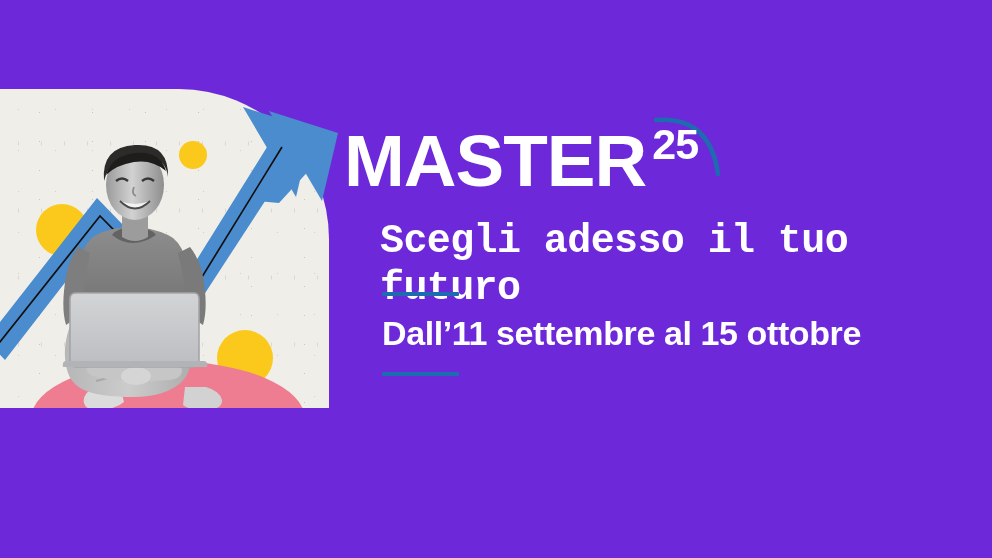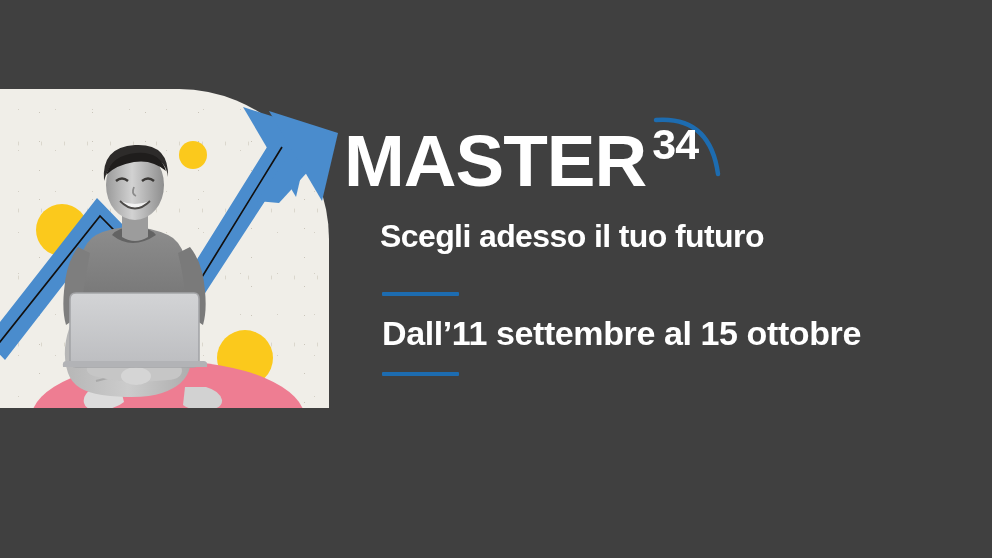--- a/index.html
+++ b/index.html
@@ -6,21 +6,21 @@
   html,body { width:992px; height:558px; }
   body {
     font-family:"Liberation Sans", sans-serif;
     background:#17335a;
     overflow:hidden;
     position:relative;
   }
   #banner {
     position:absolute; inset:0;
     width:992px; height:558px;
-    background:#404040;
+    background:#6d28d9;
     overflow:hidden;
   }
 
   
   #art-panel {
     position:absolute;
     left:0; top:89px;
     width:329px; height:319px;
     overflow:hidden;
   }
@@ -74,22 +74,22 @@
   }
   #logo-25 {
     position:absolute; left:4px; top:-1px;
     font-size:43px; font-weight:bold; color:#ffffff;
     letter-spacing:-1px; line-height:1;
   }
   #logo-arc { position:absolute; left:0; top:-12px; }
 
   #subtitle {
     position:absolute; left:40px; top:218px;
-    font-size:32px; font-weight:bold; color:#ffffff;
-    letter-spacing:-.6px; line-height:1.18;
+    font-size:40px; font-weight:bold; color:#ffffff;
+    letter-spacing:-.6px; line-height:1.18;font-family:Liberation Mono, monospace;
   }
 
   #date-block { position:absolute; left:42px; top:292px; }
   .rule {
     width:77px; height:4px;
     background:#1d6cb0;
     border-radius:1px;
   }
   #date-text {
     font-size:34px; font-weight:bold; color:#ffffff;
@@ -200,21 +200,21 @@
   </svg>
 
   <div id="copy">
 
     <div id="logo-row">
       <span id="logo-master">MASTER</span>
       <span id="logo-sup-wrap">
         <svg id="logo-arc" width="82" height="72" viewBox="0 0 82 72">
           <path d="M8,8 Q62,4 70,62" fill="none" stroke="#1d6cb0" stroke-width="4.5" stroke-linecap="round"></path>
         </svg>
-        <span id="logo-25">34</span>
+        <span id="logo-25">25</span>
       </span>
     </div>
 
     <div id="subtitle">Scegli adesso il tuo futuro</div>
 
     <div id="date-block">
       <div class="rule"></div>
       <div id="date-text">Dall’11 settembre al 15 ottobre</div>
       <div class="rule"></div>
     </div>

